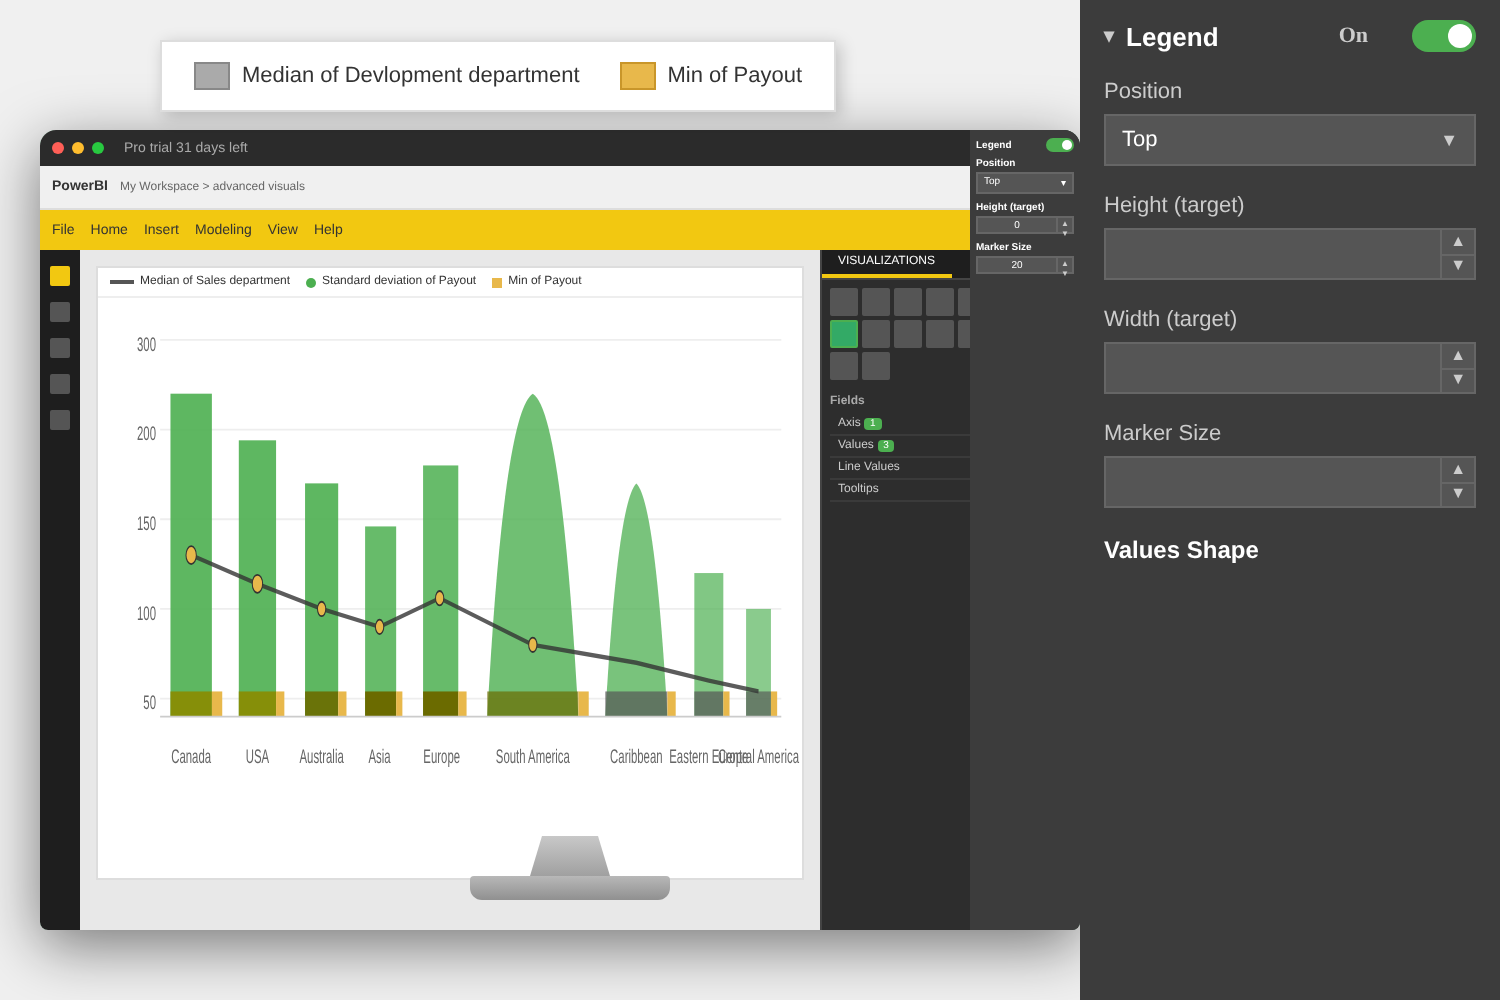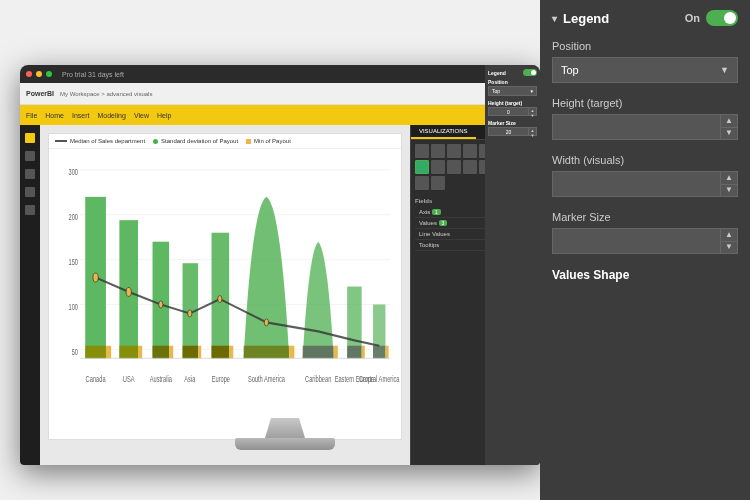--- a/index.html
+++ b/index.html
@@ -53,21 +53,22 @@
     }
 
     .legend-header .legend-label {
       flex: 1;
       color: #fff;
     }
 
     .legend-header .toggle-label {
       font-size: 11px;
       color: #ccc;
-      margin-right: 6px;
+      margin-right: 22px;
+      font-family: Liberation Serif, serif;
     }
 
     .toggle-switch {
       width: 32px;
       height: 16px;
       background: #4CAF50;
       border-radius: 8px;
       position: relative;
       display: inline-block;
     }
@@ -548,20 +549,30 @@
       fill: #666;
     }
   </style>
 </head>
 <body>
 
 <div class="main-container">
 
   <div class="monitor-area">
 
+    <div class="legend-popup">
+      <div class="legend-item">
+        <div class="legend-swatch-gray"></div>
+        <span>Median of Devlopment department</span>
+      </div>
+      <div class="legend-item">
+        <div class="legend-swatch-yellow"></div>
+        <span>Min of Payout</span>
+      </div>
+    </div>
 
     <div class="monitor-frame">
       <div class="monitor-screen">
 
         <div class="pbi-topbar">
           <div class="pbi-dot" style="background:#ff5f57;"></div>
           <div class="pbi-dot" style="background:#ffbd2e;"></div>
           <div class="pbi-dot" style="background:#28c940;"></div>
           <span style="color:#aaa; font-size:7px; margin-left:6px;">Pro trial 31 days left</span>
         </div>
@@ -800,21 +811,21 @@
       <div class="spinner-control">
         <input class="spinner-value" type="text" readonly="" style="width: 100%; border: none; background: rgb(85, 85, 85); color: rgb(255, 255, 255); text-align: center; font-size: 12px; outline: none;">
         <div class="spinner-buttons">
           <button class="spinner-btn">▲</button>
           <button class="spinner-btn">▼</button>
         </div>
       </div>
     </div>
 
     <div class="panel-section">
-      <label>Width (visuals)</label>
+      <label>Width (target)</label>
       <div class="spinner-control">
         <input class="spinner-value" type="text" readonly="" style="width: 100%; border: none; background: rgb(85, 85, 85); color: rgb(255, 255, 255); text-align: center; font-size: 12px; outline: none;">
         <div class="spinner-buttons">
           <button class="spinner-btn">▲</button>
           <button class="spinner-btn">▼</button>
         </div>
       </div>
     </div>
 
     <div class="panel-section">

